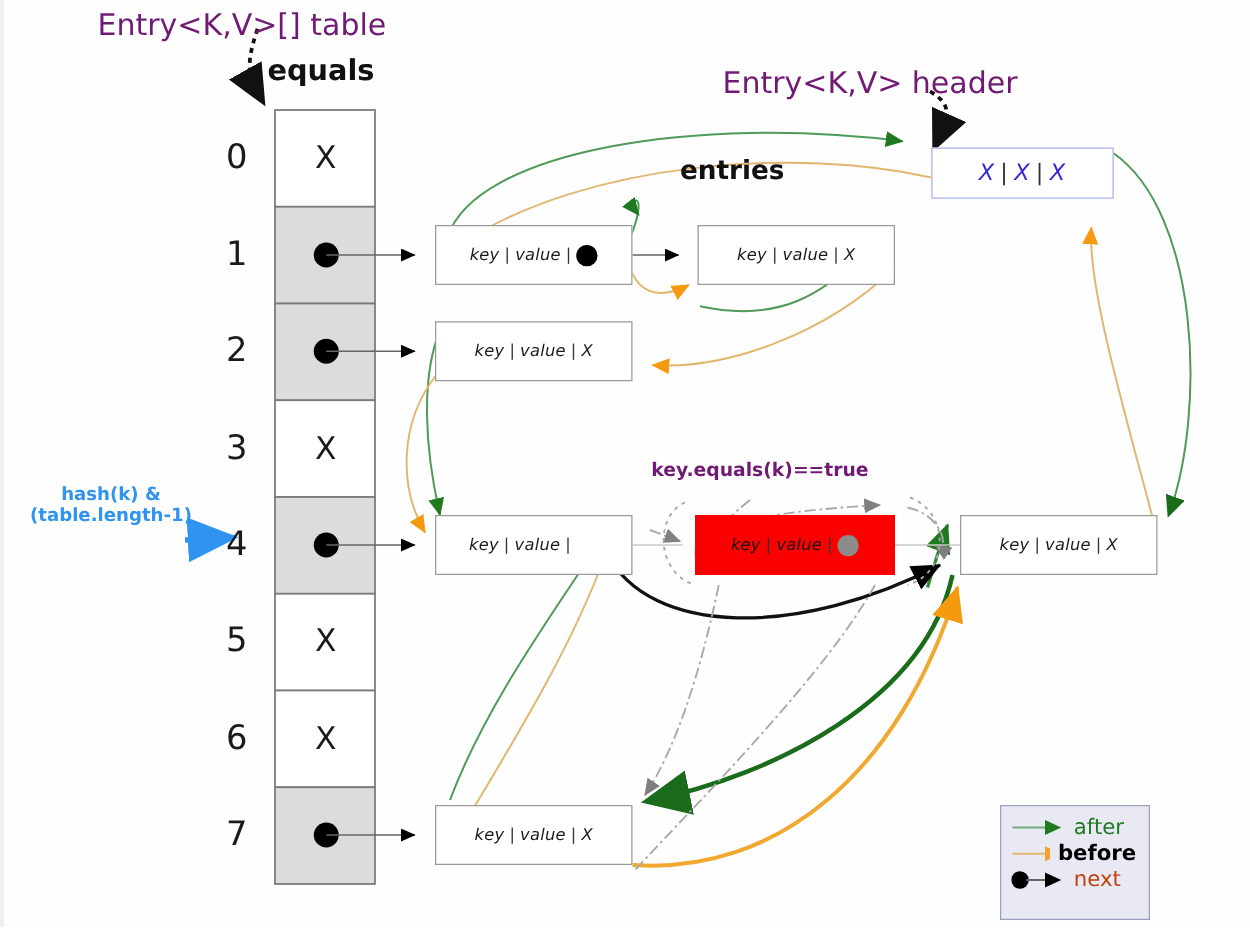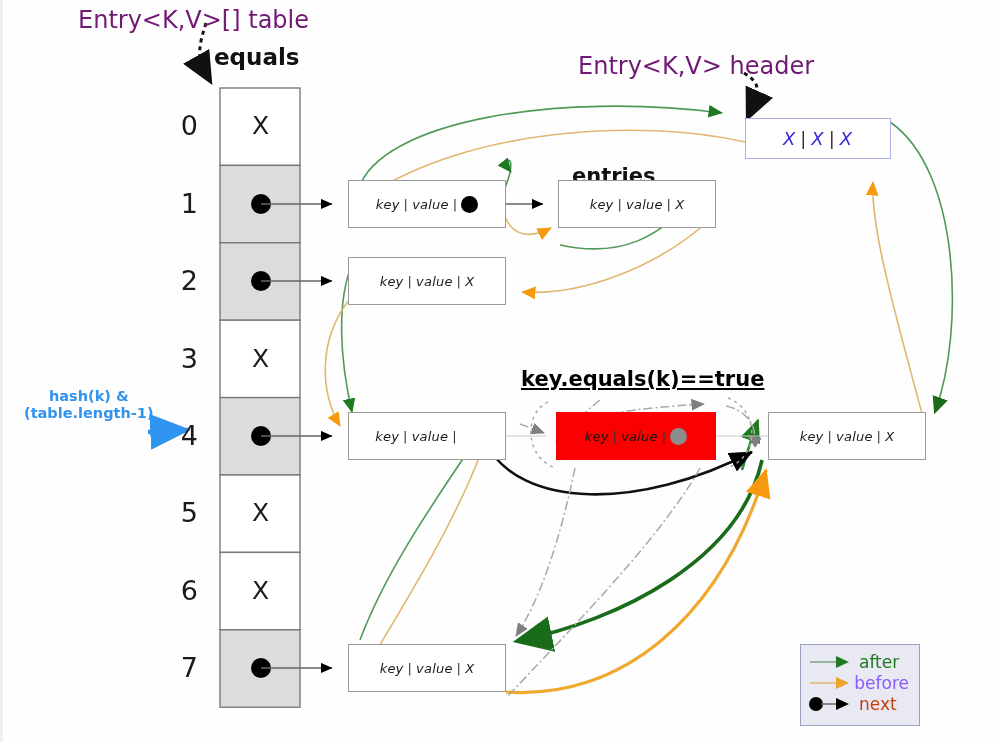--- a/index.html
+++ b/index.html
@@ -56,24 +56,23 @@
     font-size: 21px;
     font-weight: bold;
     color: #111111;
   }
   .label-blue {
     font-size: 24px;
     color: #701a75;
     font-weight: 400;
   }
   .label-red {
-    font-size: 21px;
+    font-size: 15px;
     font-weight: bold;
-    color: #000000;
-    text-decoration: underline;
+    color: #701a75;
   }
   .label-hash {
     font-size: 14.5px;
     font-weight: bold;
     color: #2f93f0;
     line-height: 1.18;
     text-align: center;
   }
   
   .entry-box {
@@ -121,21 +120,21 @@
   .legend-row {
     display: flex;
     align-items: center;
     height: 21px;
   }
   .legend-label {
     font-size: 17px;
     margin-left: 6px;
   }
   .legend-after  { color: #1f7a1f; }
-  .legend-before { color: #8b5cf6; }
+  .legend-before { color: #000000; font-weight: bold; }
   .legend-next   { color: #c2410c; }
 </style>
 </head>
 <body>
 
 <div id="stage">
 
   <svg class="layer" viewBox="0 0 1000 742">
     <defs>
       <marker id="ah-green" markerWidth="10" markerHeight="10" refX="8.4" refY="4" orient="auto">
@@ -272,21 +271,21 @@
   <div class="txt bucket-index" style="left:158px; top:652px;">7</div>
 
   <div class="txt cell-x" style="left:252px; top:111px;">X</div>
   <div class="txt cell-x" style="left:252px; top:344px;">X</div>
   <div class="txt cell-x" style="left:252px; top:498px;">X</div>
   <div class="txt cell-x" style="left:252px; top:576px;">X</div>
 
   <div class="txt label-blue" style="left:78px; top:6px;">Entry&lt;K,V&gt;[] table</div>
   <div class="txt label-buckets" style="left:214px; top:44px;">equals</div>
   <div class="txt label-blue" style="left:578px; top:52px;">Entry&lt;K,V&gt; header</div>
-  <div class="txt label-entries" style="left:572px; top:124px;margin-top:40px;">entries</div>
+  <div class="txt label-entries" style="left:544px; top:124px;">entries</div>
   <div class="txt label-red" style="left:521px; top:367px;">key.equals(k)==true</div>
   <div class="txt label-hash" style="left:24px; top:388px;">
     <div>hash(k) &amp;</div>
     <div>(table.length-1)</div>
   </div>
 
   <div class="entry-box header-box" style="left:745px; top:118px; width:146px; height:41px;">
     <span>X</span>
     <span class="entry-sep">|</span>
     <span>X</span>
@@ -343,21 +342,21 @@
   </div>
 
   <div class="entry-box" style="left:348px; top:644px; width:158px; height:48px;">
     <span>key</span>
     <span class="entry-sep">|</span>
     <span>value</span>
     <span class="entry-sep">|</span>
     <span class="entry-xmark">X</span>
   </div>
 
-  <div class="legend" style="left:800px; top:644px; width:120px; height:82px;">
+  <div class="legend" style="left:800px; top:644px; width:120px; height:92px;">
     <div class="legend-row">
       <svg width="44" height="14">
         <path d="M1,7 L28,7" stroke="#7aa87f" stroke-width="1.5" fill="none"></path>
         <path d="M27,1 L40,7 L27,13 z" fill="#1f7a1f"></path>
       </svg>
       <span class="legend-label legend-after">after</span>
     </div>
     <div class="legend-row">
       <svg width="44" height="14">
         <path d="M1,7 L28,7" stroke="#e3b670" stroke-width="1.5" fill="none"></path>

